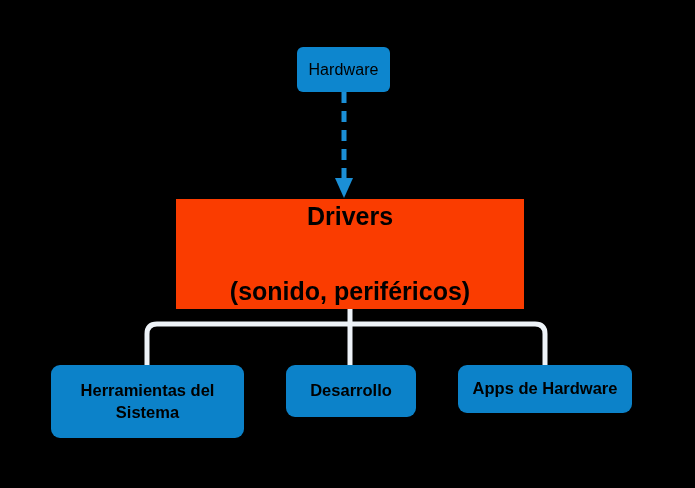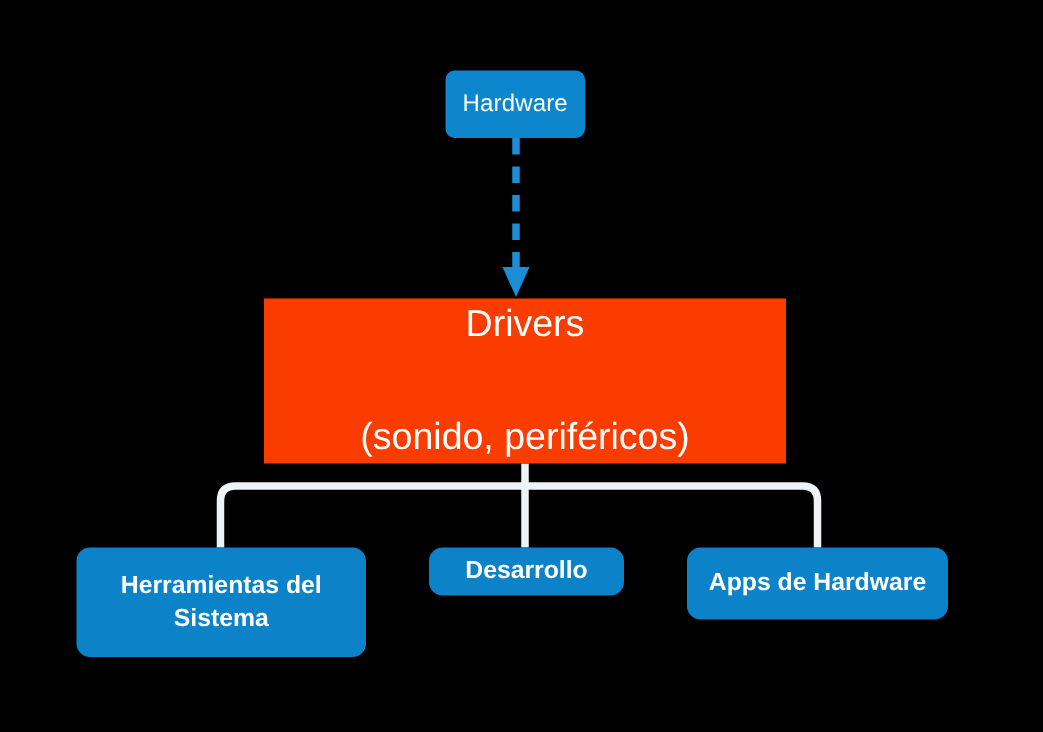--- a/index.html
+++ b/index.html
@@ -16,21 +16,21 @@
     height: 488px;
     background: #000000;
     overflow: hidden;
   }
   .node {
     position: absolute;
     display: flex;
     align-items: center;
     justify-content: center;
     text-align: center;
-    color: #ffffff;
+    color: #000000;
     box-sizing: border-box;
     z-index: 3;
   }
   .node-hardware {
     left: 297px;
     top: 47px;
     width: 93px;
     height: 45px;
     background: #0d86ce;
     border-radius: 6px;
@@ -39,21 +39,21 @@
     letter-spacing: 0.1px;
   }
   .node-drivers {
     left: 176px;
     top: 199px;
     width: 348px;
     height: 110px;
     background: #fa3c00;
     border-radius: 0px;
     font-size: 25px;
-    font-weight: normal;
+    font-weight: bold;
     line-height: 1.25;
     flex-direction: column;
   }
   .node-drivers .line2 {
     white-space: nowrap;
     margin-top: 44px;
   }
   .node-leaf {
     background: #0c82c9;
     border-radius: 9px;
@@ -66,21 +66,21 @@
   .node-tools {
     left: 51px;
     top: 365px;
     width: 193px;
     height: 73px;
   }
   .node-dev {
     left: 286px;
     top: 365px;
     width: 130px;
-    height: 32px;
+    height: 52px;
   }
   .node-apps {
     left: 458px;
     top: 365px;
     width: 174px;
     height: 48px;
   }
 
   
   .conn-svg {

